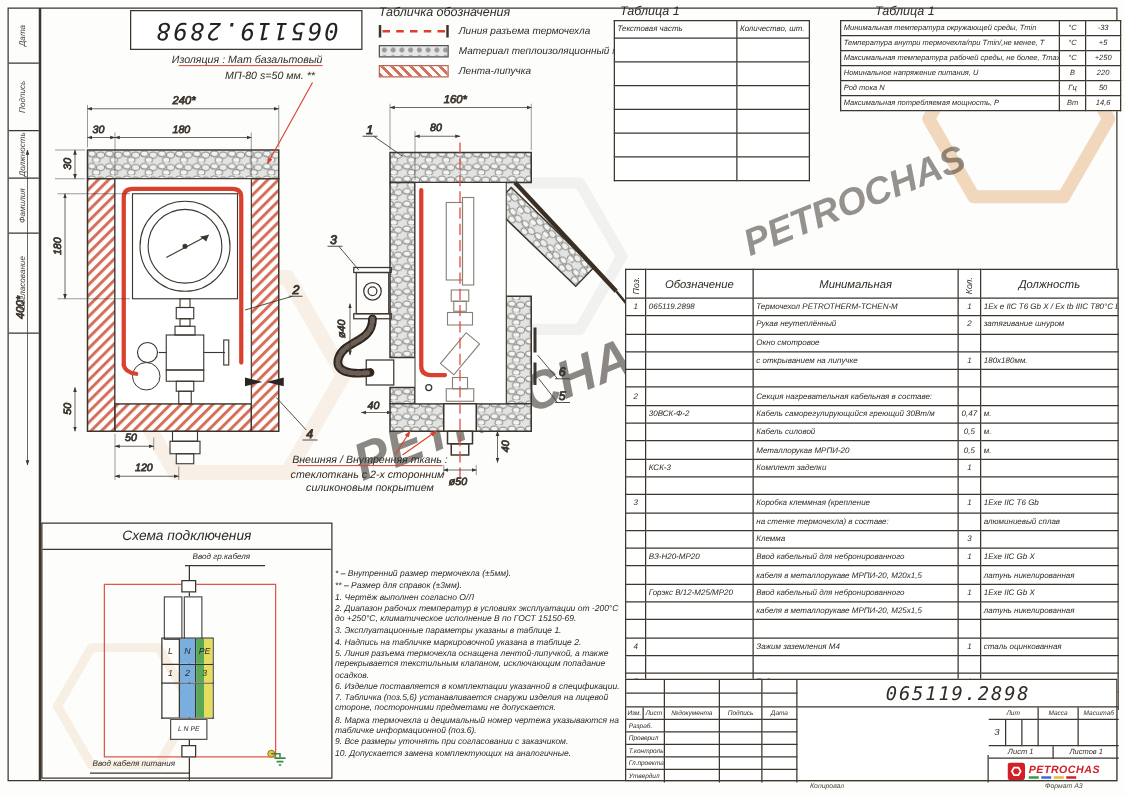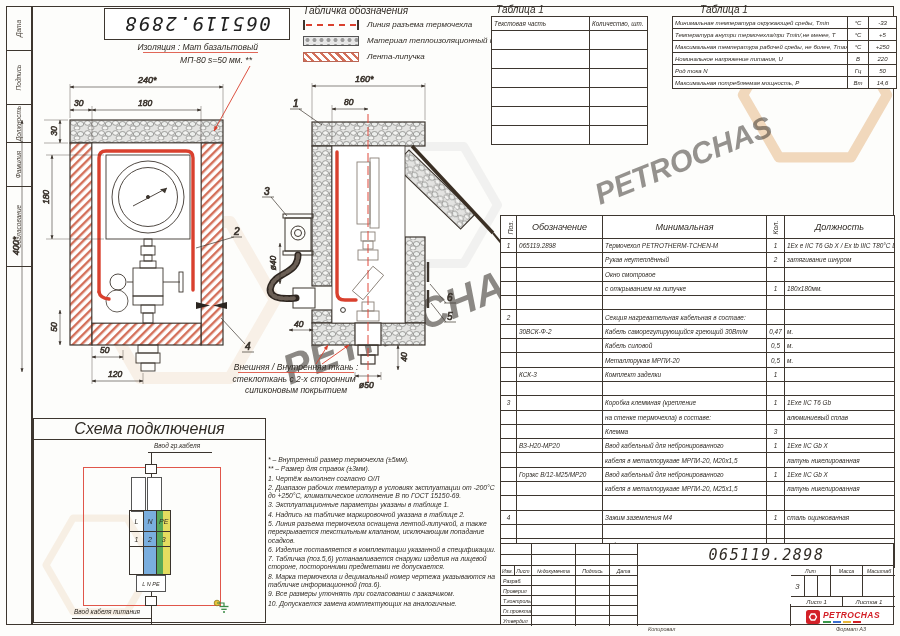--- a/index.html
+++ b/index.html
@@ -43,21 +43,21 @@
   #spec{left:500px;top:215px;width:394px}
   #spec th{font-size:9px;height:22px;text-align:center}
   #spec .rot{display:inline-block;transform:rotate(-90deg);font-size:7px;white-space:nowrap}
   #spec td{font-size:6.4px;height:13.3px}
   #spec td.cc{text-align:center;padding:0}
   
   #notes{left:268px;top:456px;width:236px}
   .note{font-size:6.8px;line-height:1.22;margin-bottom:1px;color:#2f2a24}
   
   #schema{left:33px;top:418px;width:233px;height:205px;border:1.3px solid #3d362f;box-sizing:border-box;background:transparent}
-  #schema .head{height:20px;border-bottom:1.3px solid #3d362f;display:flex;align-items:center;justify-content:center;font-size:16px}
+  #schema .head{height:20px;border-bottom:1.3px solid #3d362f;display:flex;align-items:center;justify-content:center;font-size:11px}
   #schema .body{position:relative;height:183px}
   .wire-loop{position:absolute;left:49px;top:27px;width:136px;height:137px;border:1.6px solid #e0564a}
   .cline{position:absolute;left:117px;top:12px;width:1.3px;height:173px;background:#3a342e}
   .gland{position:absolute;width:12px;height:10px;background:#fff;border:1.1px solid #3a342e;box-sizing:border-box}
   .tb-col{display:flex;height:100%}
   .tcell{flex:1;border-right:1px solid #3a342e;display:flex;align-items:center;justify-content:center;font-size:7px}
   .tcell:last-child{border-right:none}
   .pe-bg{background:linear-gradient(to right,#58a858 50%,#e5dd60 50%)}
   .n-bg{background:#7aaede}
   .schlab{position:absolute;font-size:6.5px;white-space:nowrap}

